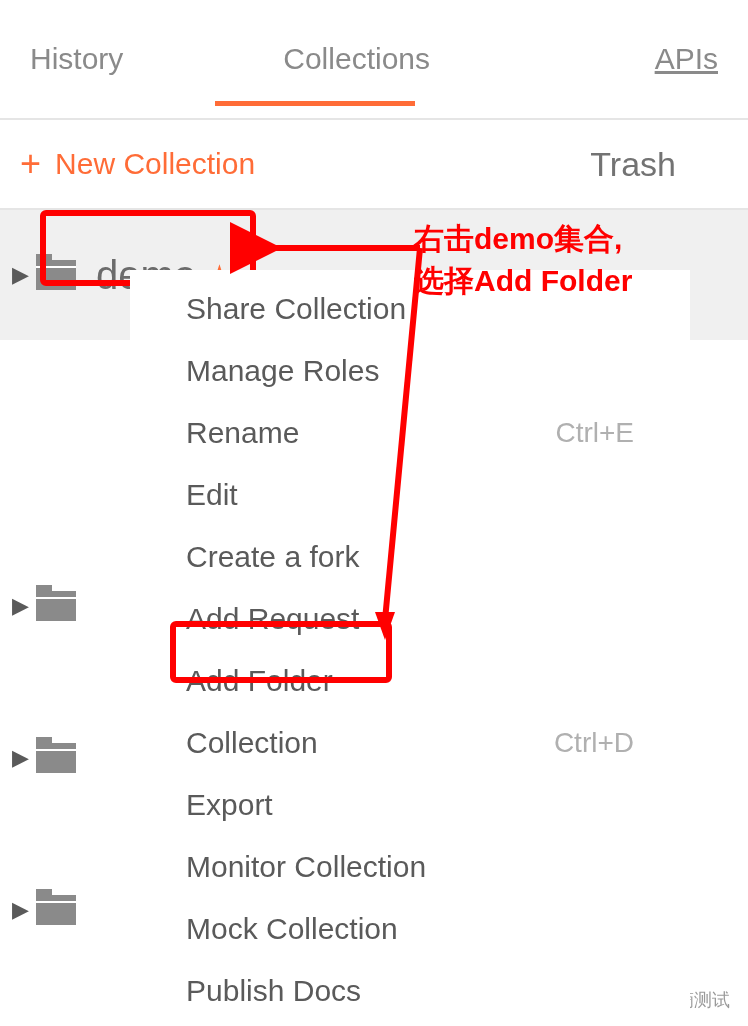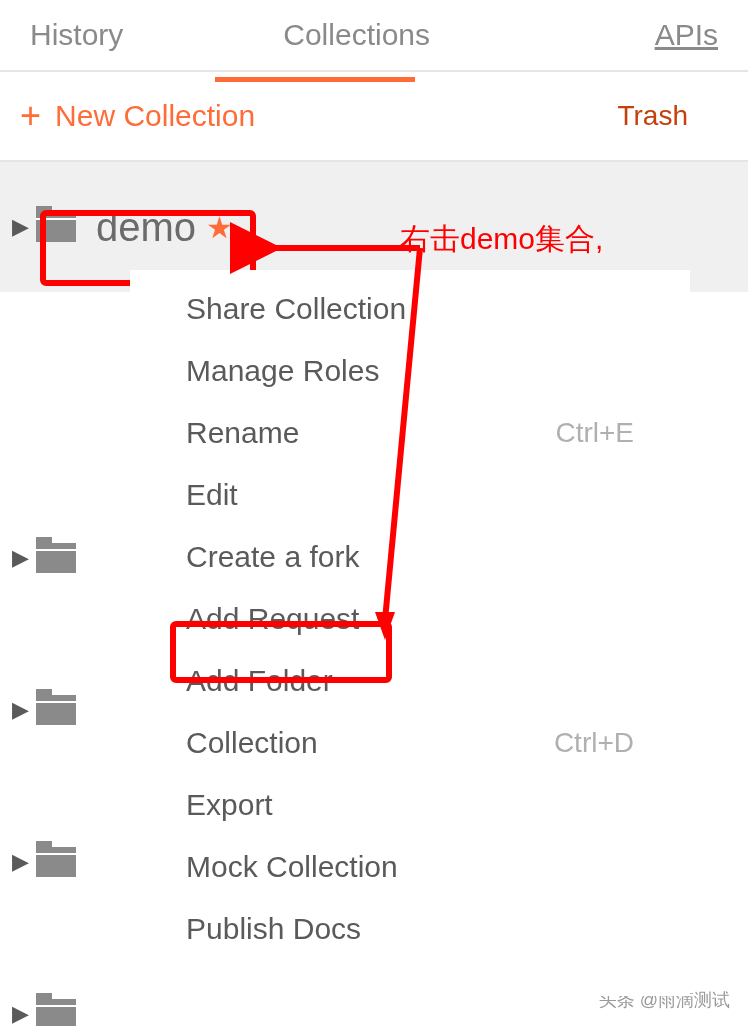--- a/index.html
+++ b/index.html
@@ -8,21 +8,21 @@
       width: 748px;
       height: 1026px;
       background: #fff;
       color: #6b6b6b;
       position: relative;
       overflow: hidden;
     }
     .tabs {
       display: flex;
       align-items: center;
-      height: 72px;
+      height: 120px;
       padding: 0 20px;
       border-bottom: 2px solid #e5e5e5;
     }
     .tab {
       font-size: 30px;
       color: #8a8a8a;
       padding: 28px 10px;
       cursor: pointer;
       text-align: right;
     }
@@ -51,23 +51,23 @@
       font-size: 30px;
       cursor: pointer;
     }
     .plus-icon {
       font-size: 36px;
       font-weight: 300;
       line-height: 1;
     }
     .trash-link {
       margin-left: auto;
-      margin-right: 40px;
-      font-size: 28px;
-      color: #c2410c;
+      margin-right: 52px;
+      font-size: 34px;
+      color: #737373;
       cursor: pointer;
     }
     .tree {
       position: relative;
     }
     .tree-row {
       display: flex;
       align-items: center;
       height: 120px;
       padding-left: 12px;
@@ -146,26 +146,26 @@
       position: absolute;
       left: 170px; top: 621px;
       width: 222px; height: 62px;
       border: 6px solid #ff0000;
       border-radius: 6px;
       pointer-events: none;
       z-index: 8;
     }
     .annotation {
       position: absolute;
-      right: 18px;
+      right: 4px;
       top: 218px;
       width: 330px;
       color: #ff0000;
       font-size: 30px;
-      font-weight: 400;
+      font-weight: 700;
       line-height: 1.4;
       z-index: 10;
     }
     .arrow-svg {
       position: absolute;
       left: 230px; top: 220px;
       width: 220px; height: 445px;
       z-index: 9;
       pointer-events: none;
     }
@@ -259,20 +259,24 @@
   </div>
   <div class="menu-item">
     <span>Collection</span>
     <span class="shortcut">Ctrl+D</span>
   </div>
   <div class="menu-item">
     <span>Export</span>
     <span class="shortcut"></span>
   </div>
   <div class="menu-item">
+    <span>Monitor Collection</span>
+    <span class="shortcut"></span>
+  </div>
+  <div class="menu-item">
     <span>Mock Collection</span>
     <span class="shortcut"></span>
   </div>
   <div class="menu-item">
     <span>Publish Docs</span>
     <span class="shortcut"></span>
   </div>
   <div class="menu-item">
 
     <span class="shortcut"></span>
@@ -288,15 +292,16 @@
       <path d="M12,0 L0,6 L12,12 z" fill="#ff0000"></path>
     </marker>
   </defs>
   <line x1="190" y1="28" x2="40" y2="28" stroke="#ff0000" stroke-width="6" marker-end="url(#ah)"></line>
   <line x1="190" y1="28" x2="155" y2="400" stroke="#ff0000" stroke-width="6"></line>
   <polygon points="155,420 145,392 165,392" fill="#ff0000"></polygon>
 </svg>
 
 <div class="annotation">
   <div>右击demo集合,</div>
+  <div>选择Add Folder</div>
 </div>
 
 <div class="watermark">头条 @雨滴测试</div>
 
 </body></html>

